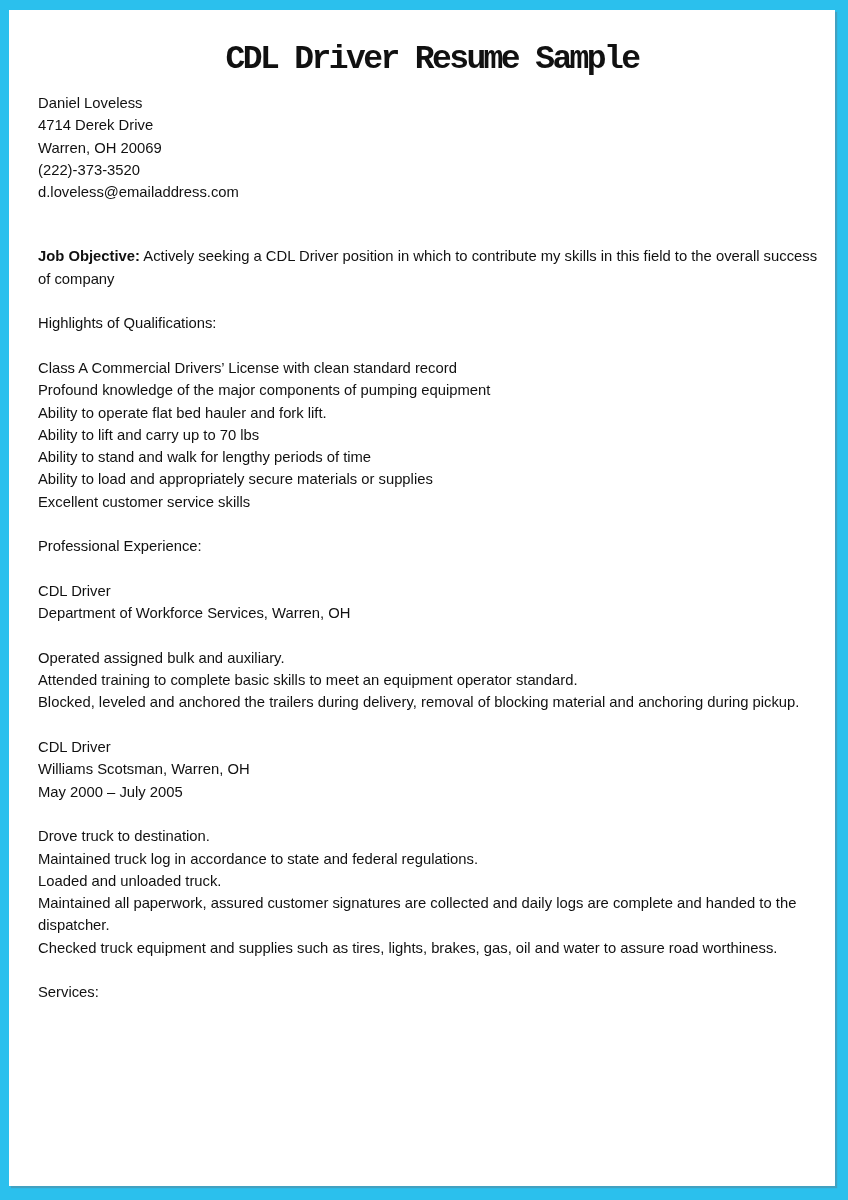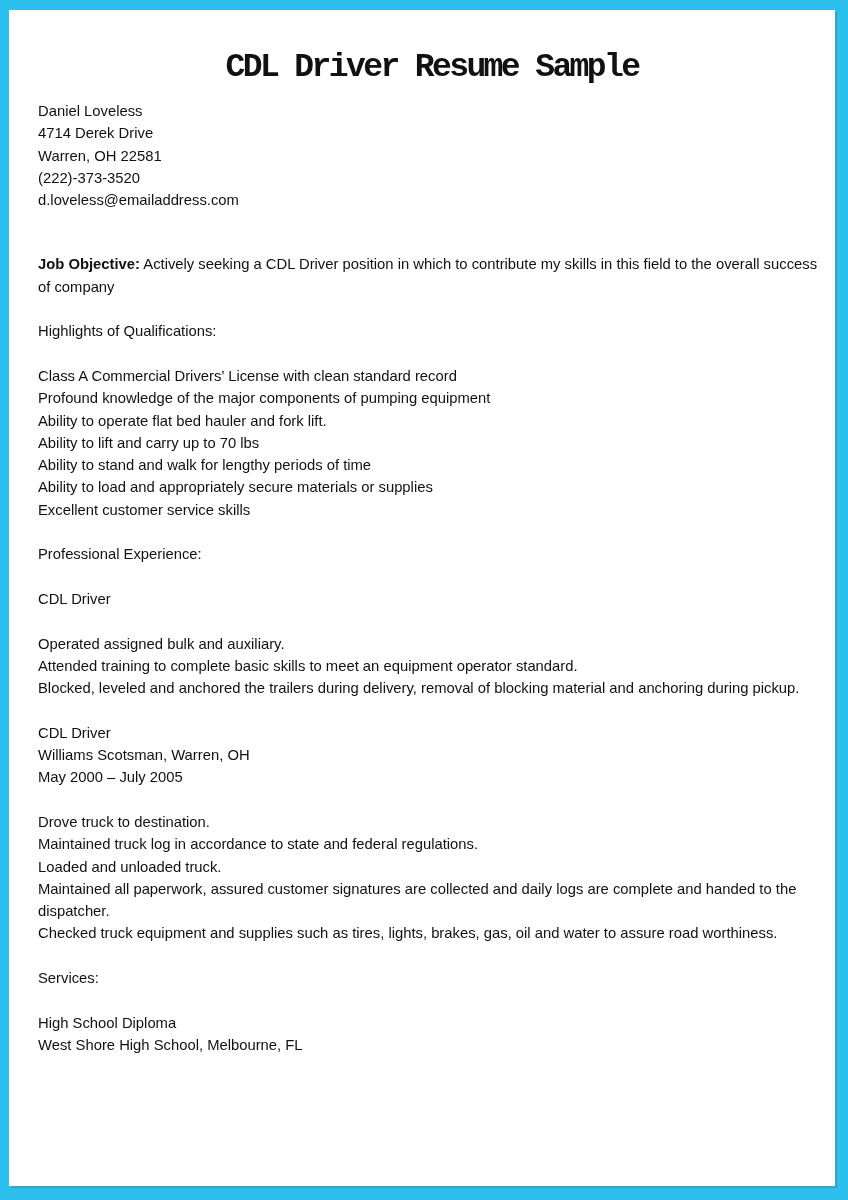--- a/index.html
+++ b/index.html
@@ -12,21 +12,21 @@
   }
   .page {
     position: absolute;
     left: 9px;
     top: 10px;
     box-sizing: border-box;
     width: 826px;
     height: 1176px;
     background: #ffffff;
     box-shadow: 2px 2px 1px rgba(96,125,139,0.45);
-    padding: 38px 9px 0 29px;
+    padding: 30px 9px 0 29px;
     font-family: "Liberation Sans", sans-serif;
     font-size: 14.8px;
     line-height: 22.3px;
     color: #111111;
   }
   .doc-title {
     font-family: "Liberation Mono", "DejaVu Sans Mono", monospace;
     font-weight: 700;
     font-size: 33px;
     line-height: 40px;
@@ -45,21 +45,21 @@
 <body>
 
 <div class="frame" style="background: rgb(43, 192, 237);">
   <div class="page" style="background: rgb(255, 255, 255); color: rgb(17, 17, 17);">
 
     <h1 class="doc-title">CDL Driver Resume Sample</h1>
 
     <div>
       <div class="line">Daniel Loveless</div>
       <div class="line">4714 Derek Drive</div>
-      <div class="line">Warren, OH 22581</div>
+      <div class="line">Warren, OH 20069</div>
       <div class="line">(222)-373-3520</div>
       <div class="line">d.loveless@emailaddress.com</div>
     </div>
 
     <div class="gap-lg"></div>
 
     <p class="para"><span class="bold">Job Objective:</span><span> Actively seeking a CDL Driver position in which to contribute my skills in this field to the overall success of company</span></p>
 
     <div class="gap"></div>
 
@@ -78,20 +78,21 @@
     </div>
 
     <div class="gap"></div>
 
     <div class="line heading">Professional Experience:</div>
 
     <div class="gap"></div>
 
     <div>
       <div class="line">CDL Driver</div>
+      <div class="line">Department of Workforce Services, Warren, OH</div>
     </div>
 
     <div class="gap"></div>
 
     <div>
       <div class="line">Operated assigned bulk and auxiliary.</div>
       <div class="line">Attended training to complete basic skills to meet an equipment operator standard.</div>
       <div class="line">Blocked, leveled and anchored the trailers during delivery, removal of blocking material and anchoring during pickup.</div>
     </div>
 
@@ -112,19 +113,15 @@
       <div class="line">Maintained all paperwork, assured customer signatures are collected and daily logs are complete and handed to the dispatcher.</div>
       <div class="line">Checked truck equipment and supplies such as tires, lights, brakes, gas, oil and water to assure road worthiness.</div>
     </div>
 
     <div class="gap"></div>
 
     <div class="line heading">Services:</div>
 
     <div class="gap"></div>
 
-    <div>
-      <div class="line">High School Diploma</div>
-      <div class="line">West Shore High School, Melbourne, FL</div>
-    </div>
 
   </div>
 </div>
 
 </body></html>

